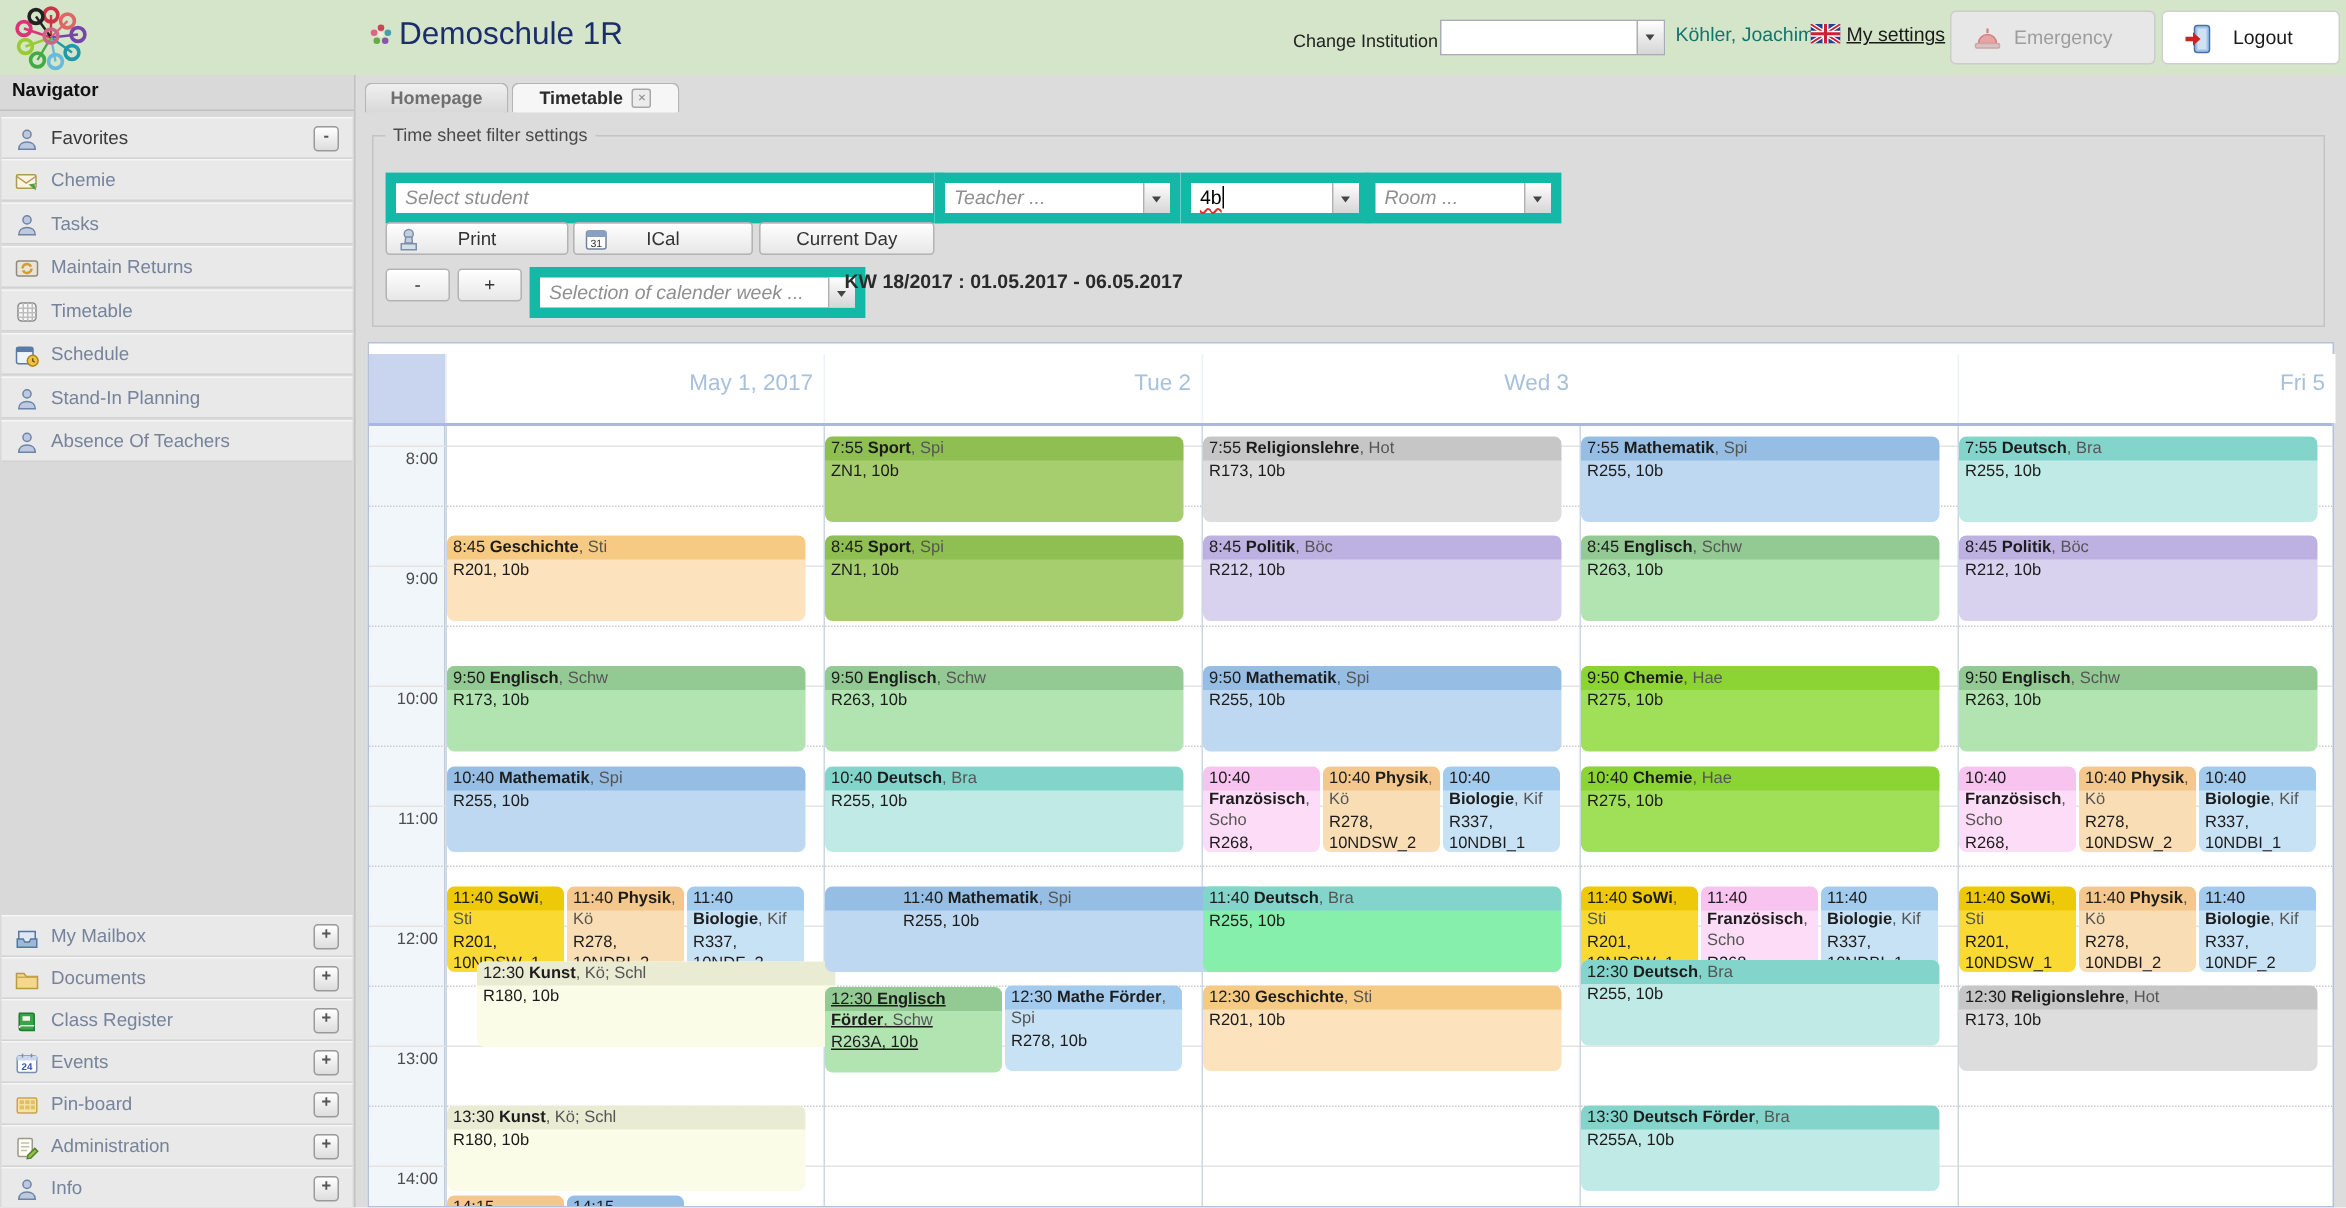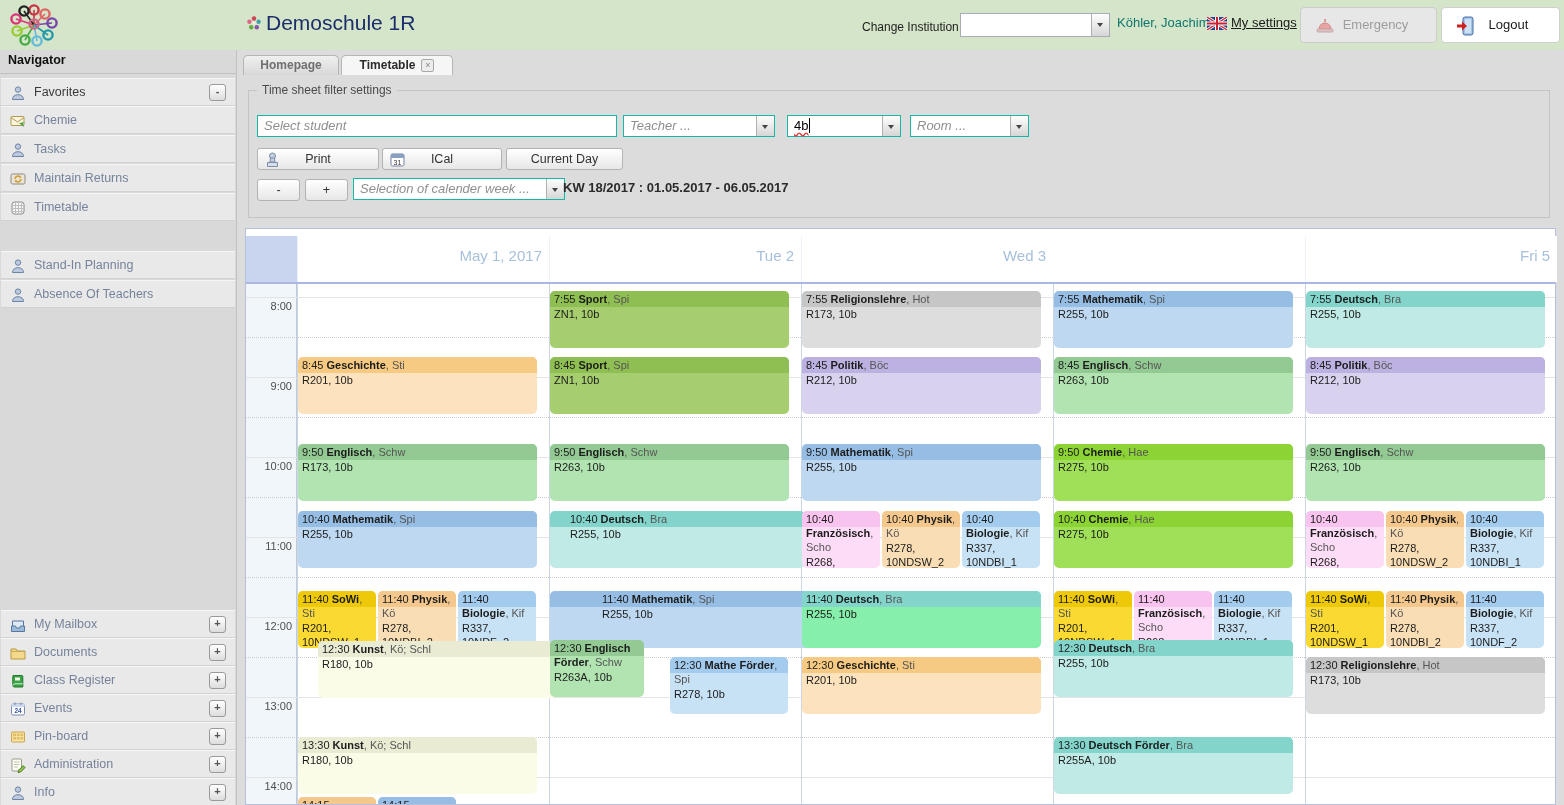--- a/index.html
+++ b/index.html
@@ -51,21 +51,21 @@
   #tab-home{left:243px;width:94px;background:linear-gradient(#f0f0f0,#d8d8d8);color:#6f6f6f}
   #tab-tt{left:341px;width:110px;background:#f6f6f6;color:#2b2b2b}
   #tab-close{display:inline-block;width:11px;height:11px;margin-left:6px;border:1px solid #a8a8a8;
        background:#ececec;border-radius:2px;color:#888;font:9px/10px "Liberation Sans",sans-serif;
        vertical-align:1px;cursor:pointer}
   
   #filter{position:absolute;left:248px;top:90px;width:1302px;height:128px;
           border:1px solid #c4c4c4;box-sizing:border-box}
   #filter-legend{position:absolute;left:8px;top:-8px;background:#dcdcdc;padding:0 5px;
           font-size:12px;color:#4a4a4a}
-  .txt{position:absolute;height:20px;background:#fff;border:1px solid #14b8a6;
+  .txt{position:absolute;height:20px;background:#fff;border:7px solid #14b8a6;
        font-size:13px;line-height:20px;padding:0 6px;color:#000}
   .ph{font-style:italic;color:#8f8f8f}
   .misspell{text-decoration:underline wavy #e03030;text-underline-offset:2px}
   .caret{border-left:1px solid #000;margin-left:1px}
   .fbtn{position:absolute;height:22px;background:linear-gradient(#ffffff,#e7e7e7);
         border:1px solid #b3b3b3;border-radius:3px;font-size:12.5px;color:#333;
         line-height:20px;text-align:center;box-sizing:border-box;cursor:pointer}
   .fbtn svg{position:absolute;left:7px;top:3px}
   #kwtext{position:absolute;left:314px;top:86px;height:22px;line-height:22px;
         font-size:13px;font-weight:bold;color:#2a2a2a}
@@ -198,20 +198,29 @@
         </svg></span>
       <span class="lbl">Maintain Returns</span>
     </div>
   <div class="side-row" style="top:143px">
       <span class="ic"><svg width="16" height="16" viewBox="0 0 16 16">
           <rect x="2" y="2" width="12" height="12" rx="2.5" fill="#f6f6f6" stroke="#8a8a8a"></rect>
           <path d="M5.5 2v12M8.5 2v12M11.5 2v12M2 5.5h12M2 8.5h12M2 11.5h12" stroke="#bdbdbd" stroke-width="1"></path>
         </svg></span>
       <span class="lbl">Timetable</span>
     </div>
+  <div class="side-row" style="top:172px">
+      <span class="ic"><svg width="16" height="16" viewBox="0 0 16 16">
+          <rect x="1" y="2.5" width="11" height="11" rx="1.5" fill="#eef4fb" stroke="#5b7ba6"></rect>
+          <rect x="1" y="2.5" width="11" height="3.2" fill="#5b7ba6"></rect>
+          <circle cx="11.8" cy="11.5" r="3.6" fill="#f2c23e" stroke="#a8831f"></circle>
+          <path d="M11.8 9.8v1.8l1.3.8" fill="none" stroke="#6b5312"></path>
+        </svg></span>
+      <span class="lbl">Schedule</span>
+    </div>
   <div class="side-row" style="top:201px">
       <span class="ic"><svg width="16" height="16" viewBox="0 0 16 16">
           <circle cx="8" cy="4.6" r="2.7" fill="#bcc9de" stroke="#6d84a5"></circle>
           <path d="M2.5 14.5c0-3.2 2.4-4.8 5.5-4.8s5.5 1.6 5.5 4.8z" fill="#bcc9de" stroke="#6d84a5"></path>
         </svg></span>
       <span class="lbl">Stand-In Planning</span>
     </div>
   <div class="side-row" style="top:230px">
       <span class="ic"><svg width="16" height="16" viewBox="0 0 16 16">
           <circle cx="8" cy="4.6" r="2.7" fill="#bcc9de" stroke="#6d84a5"></circle>
@@ -415,31 +424,31 @@
       <div class="ev" style="left: 304px; top: 73.3333px; width: 239px; height: 57px; background: rgb(166, 206, 110);">
         <div class="band" style="background:#8fbf53"></div>
         <div class="etxt"><span class="ev-time">8:45 </span><span class="ev-subj">Sport</span><span class="ev-teach">, Spi</span></div>
         <div class="etxt">ZN1, 10b</div>
       </div>
       <div class="ev" style="left: 304px; top: 160px; width: 239px; height: 57px; background: rgb(177, 228, 177);">
         <div class="band" style="background:#93ca93"></div>
         <div class="etxt"><span class="ev-time">9:50 </span><span class="ev-subj">Englisch</span><span class="ev-teach">, Schw</span></div>
         <div class="etxt">R263, 10b</div>
       </div>
-      <div class="ev" style="left: 304px; top: 226.667px; width: 239px; height: 57px; background: rgb(191, 234, 229); padding-left: 16px;">
+      <div class="ev" style="left: 304px; top: 226.667px; width: 239px; height: 57px; background: rgb(191, 234, 229);">
         <div class="band" style="background:#83d5cc"></div>
         <div class="etxt"><span class="ev-time">10:40 </span><span class="ev-subj">Deutsch</span><span class="ev-teach">, Bra</span></div>
         <div class="etxt">R255, 10b</div>
       </div>
       <div class="ev" style="left: 304px; top: 306.667px; width: 239px; height: 57px; background: rgb(189, 216, 240); padding-left: 48px;">
         <div class="band" style="background:#96bee4"></div>
         <div class="etxt"><span class="ev-time">11:40 </span><span class="ev-subj">Mathematik</span><span class="ev-teach">, Spi</span></div>
         <div class="etxt">R255, 10b</div>
       </div>
-      <div class="ev" style="left: 304px; top: 356px; width: 94px; height: 57px; background: rgb(177, 228, 177);">
+      <div class="ev" style="left: 304px; top: 374px; width: 118px; height: 57px; background: rgb(177, 228, 177); text-decoration: underline;">
         <div class="band" style="background:#93ca93"></div>
         <div class="etxt"><span class="ev-time">12:30 </span><span class="ev-subj">Englisch Förder</span><span class="ev-teach">, Schw</span></div>
         <div class="etxt">R263A, 10b</div>
       </div>
       <div class="ev" style="left: 424px; top: 373.333px; width: 118px; height: 57px; background: rgb(200, 226, 245);">
         <div class="band" style="background:#a3cbee"></div>
         <div class="etxt"><span class="ev-time">12:30 </span><span class="ev-subj">Mathe Förder</span><span class="ev-teach">, Spi</span></div>
         <div class="etxt">R278, 10b</div>
       </div>
       <div class="ev" style="left: 556px; top: 6.66667px; width: 239px; height: 57px; background: rgb(221, 221, 221);">

